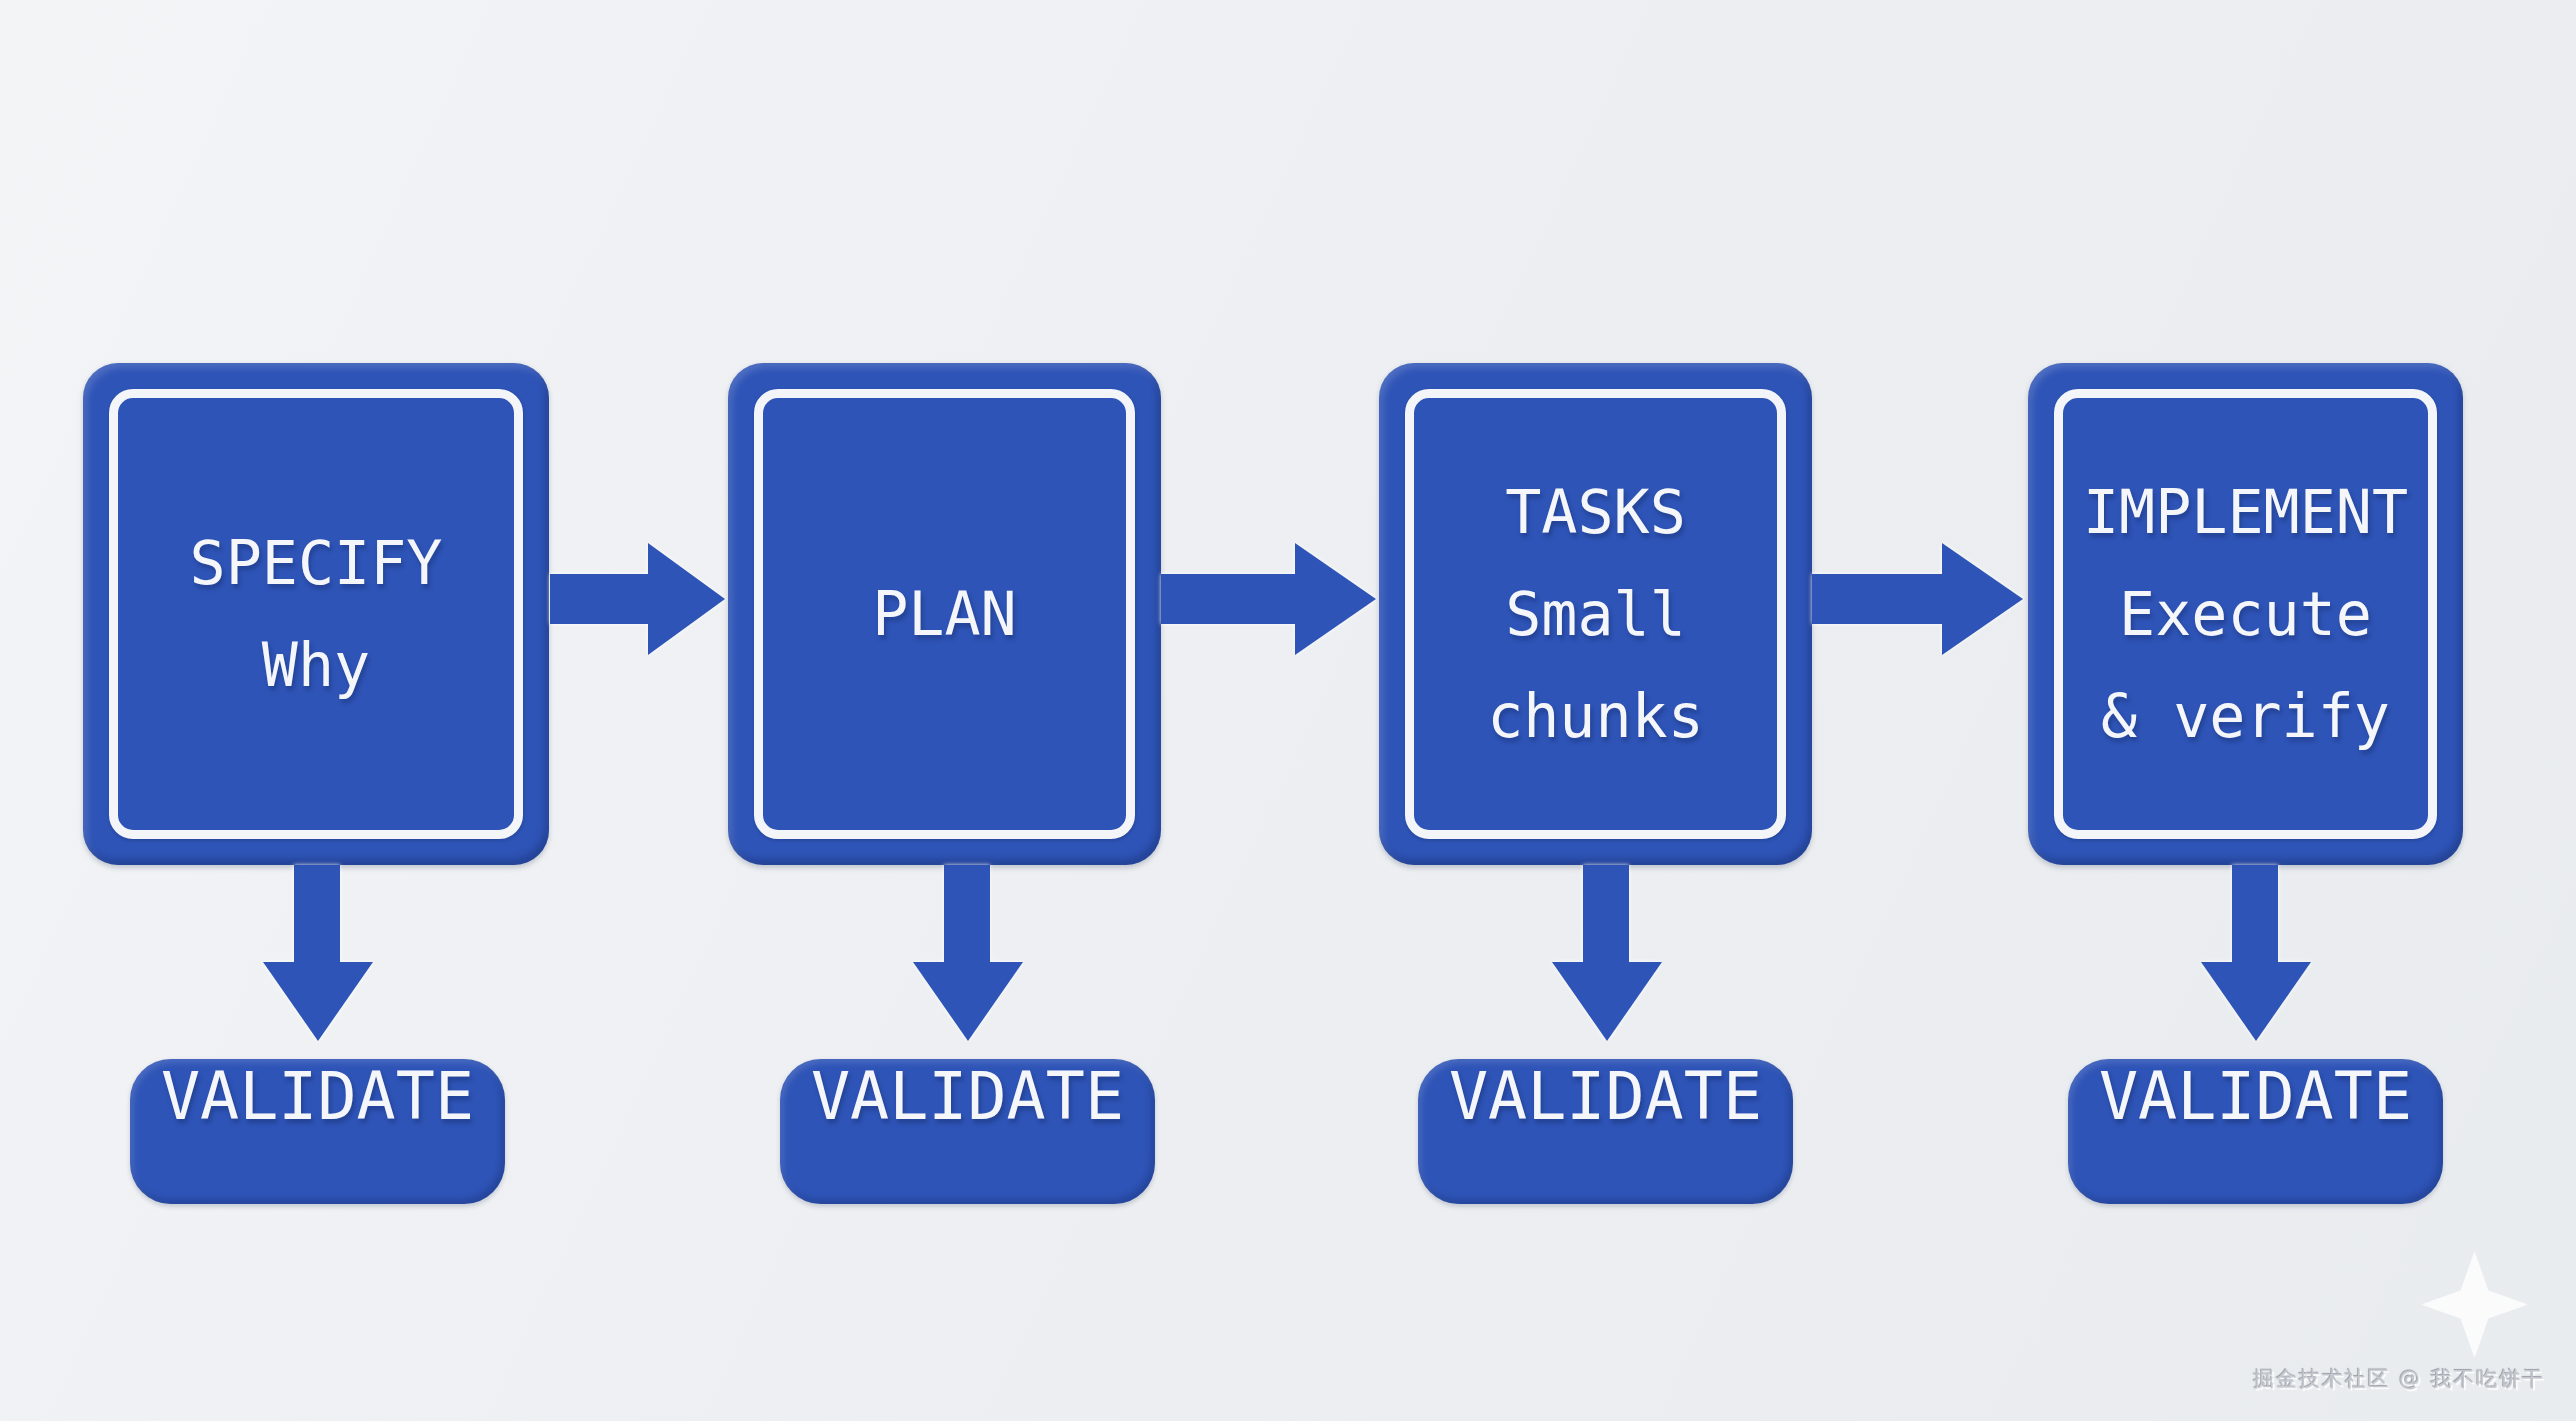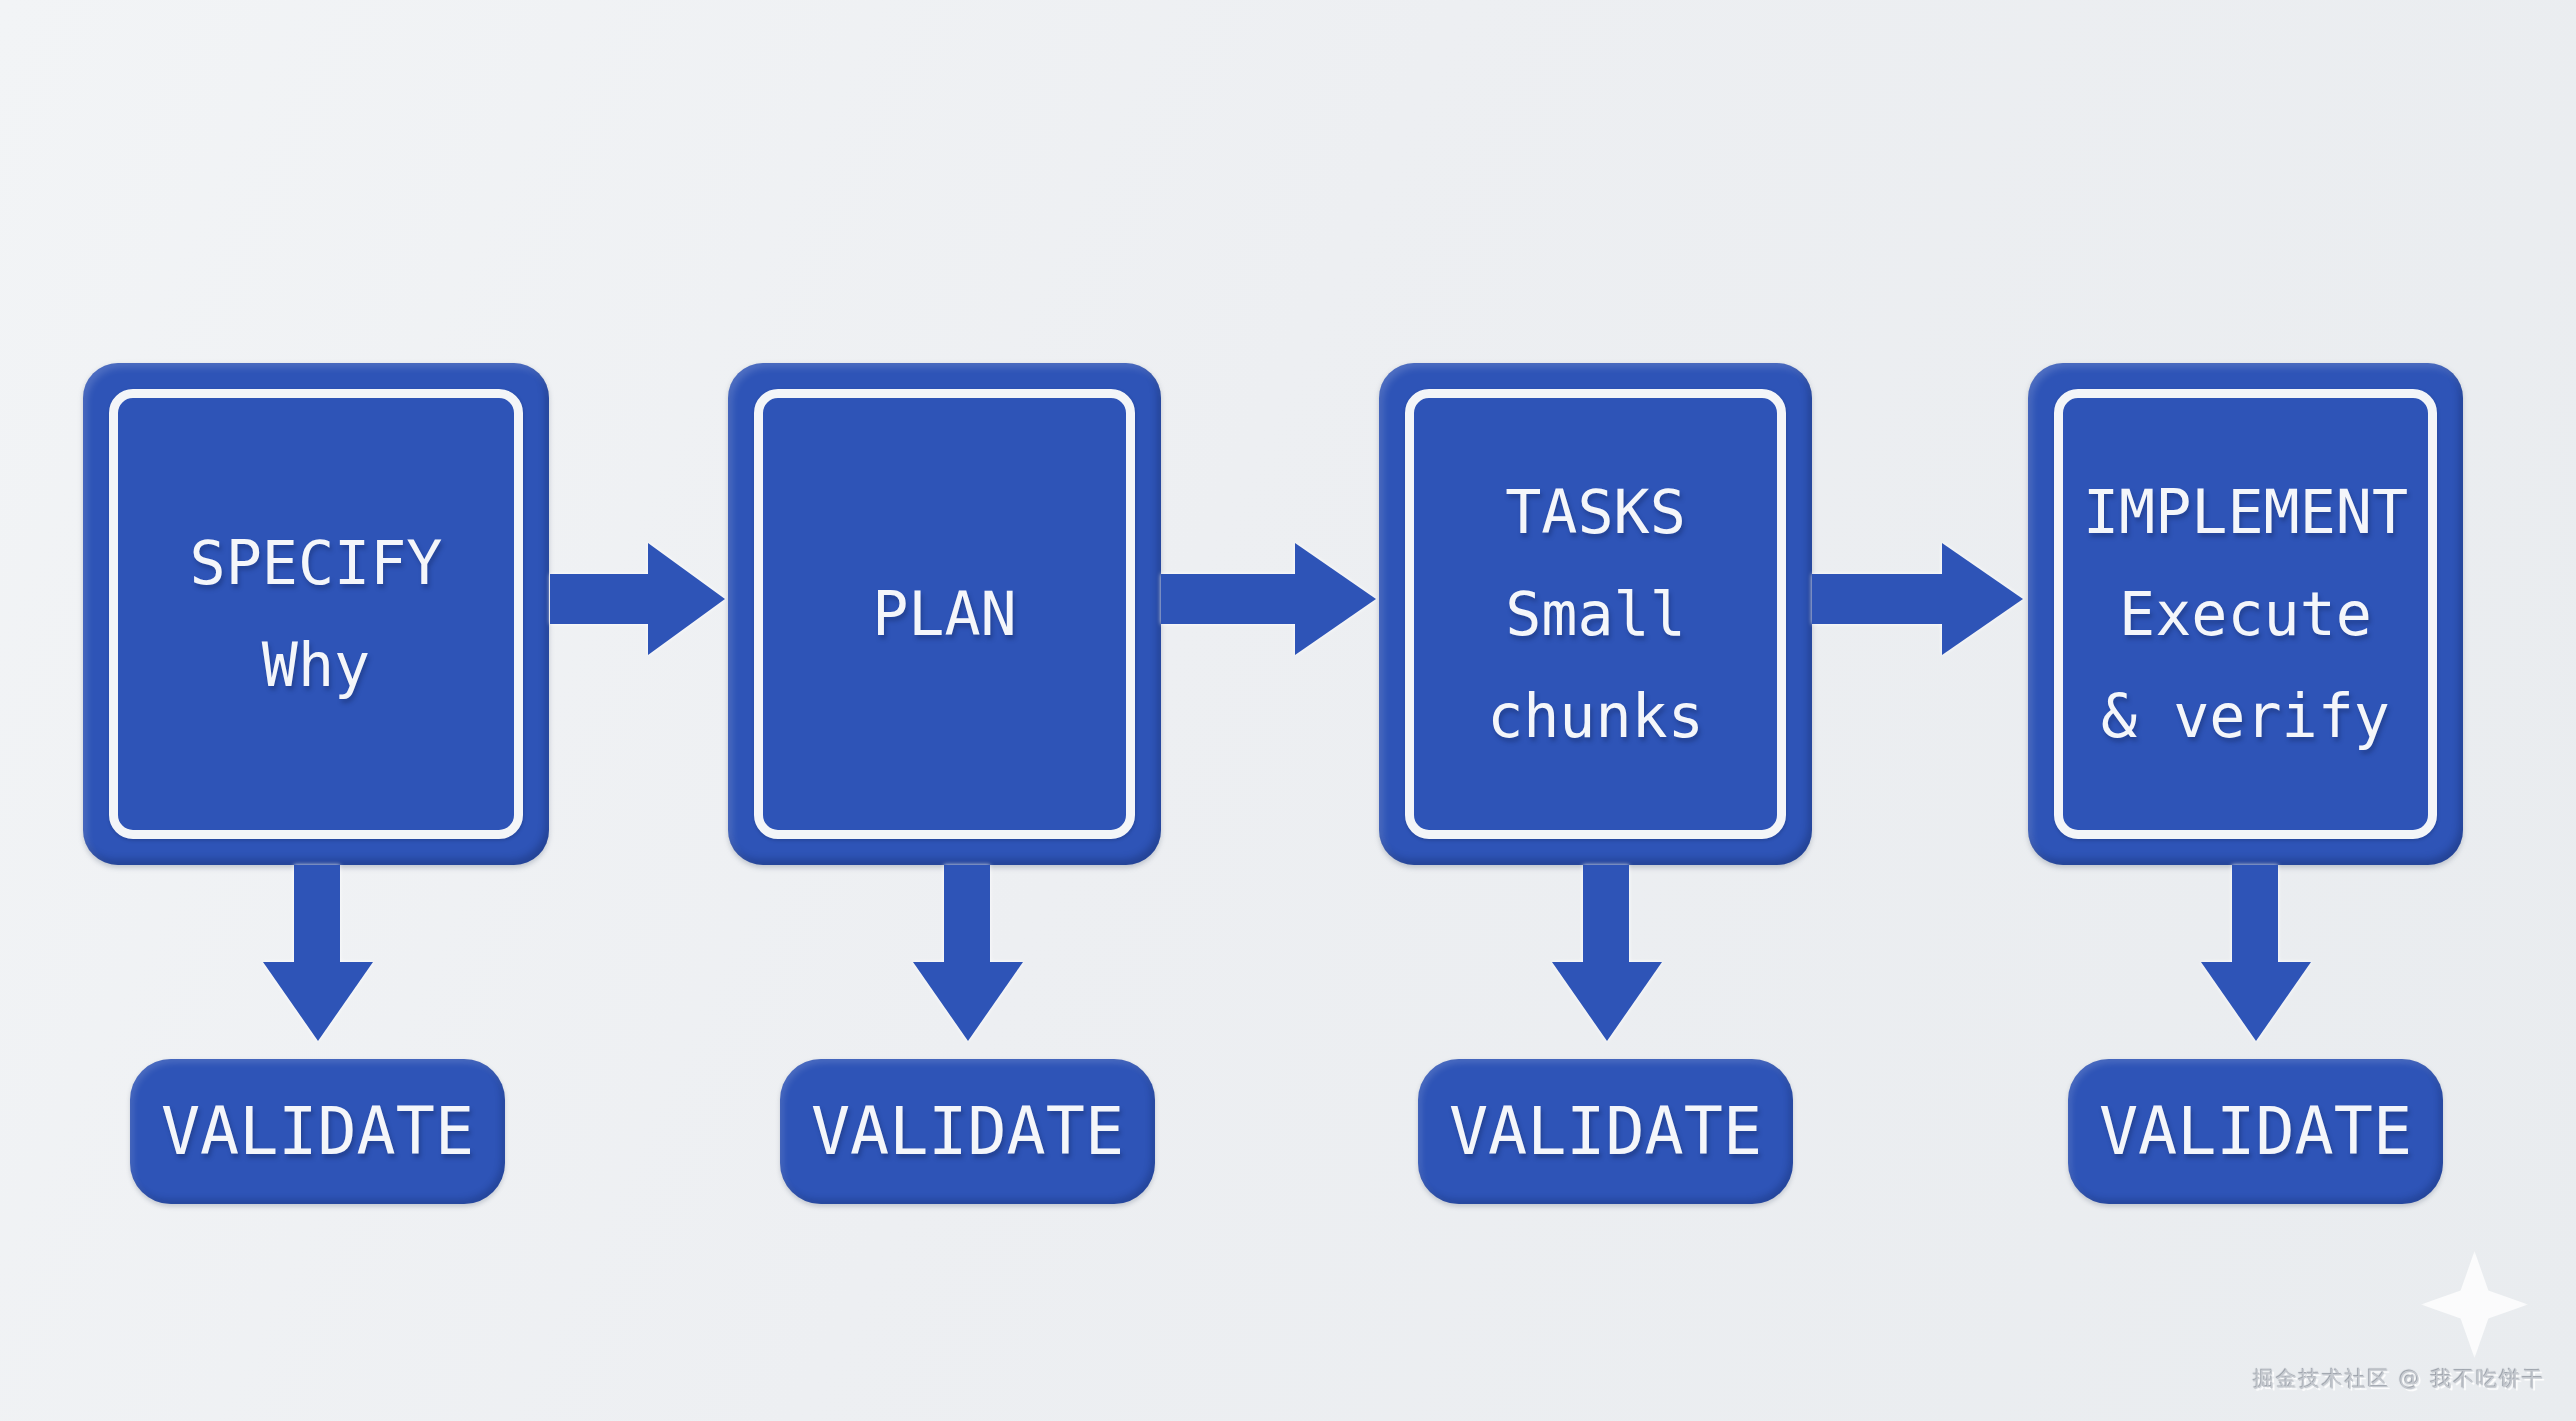--- a/index.html
+++ b/index.html
@@ -63,21 +63,21 @@
   .darrow .shaft{position:absolute;left:31px;top:0;width:46px;height:99px;background:var(--blue);}
   .darrow .head{position:absolute;top:97px;left:0;width:0;height:0;
     border-left:55px solid transparent;border-right:55px solid transparent;
     border-top:79px solid var(--blue);}
   .d1{left:263px}.d2{left:913px}.d3{left:1552px}.d4{left:2201px}
 
   
   .pill{
     position:absolute;top:1059px;width:375px;height:145px;
     background:var(--blue);border-radius:41px;
-    display:flex;align-items:center;justify-content:center;
+    display:flex;justify-content:center;
     color:var(--ink);font-size:65px;
     text-shadow:1.9px 3.7px 4.6px rgba(15,32,80,.35);
     box-shadow: inset -3.7px -4.6px 6.5px rgba(10,25,70,.24),
                 inset 2.8px 3.7px 6.5px rgba(255,255,255,.14),
                 0 2.8px 4.6px rgba(110,120,140,.3);
   }
   .p1{left:130px}.p2{left:780px}.p3{left:1418px}.p4{left:2068px}
 
   
   .sparkle{

